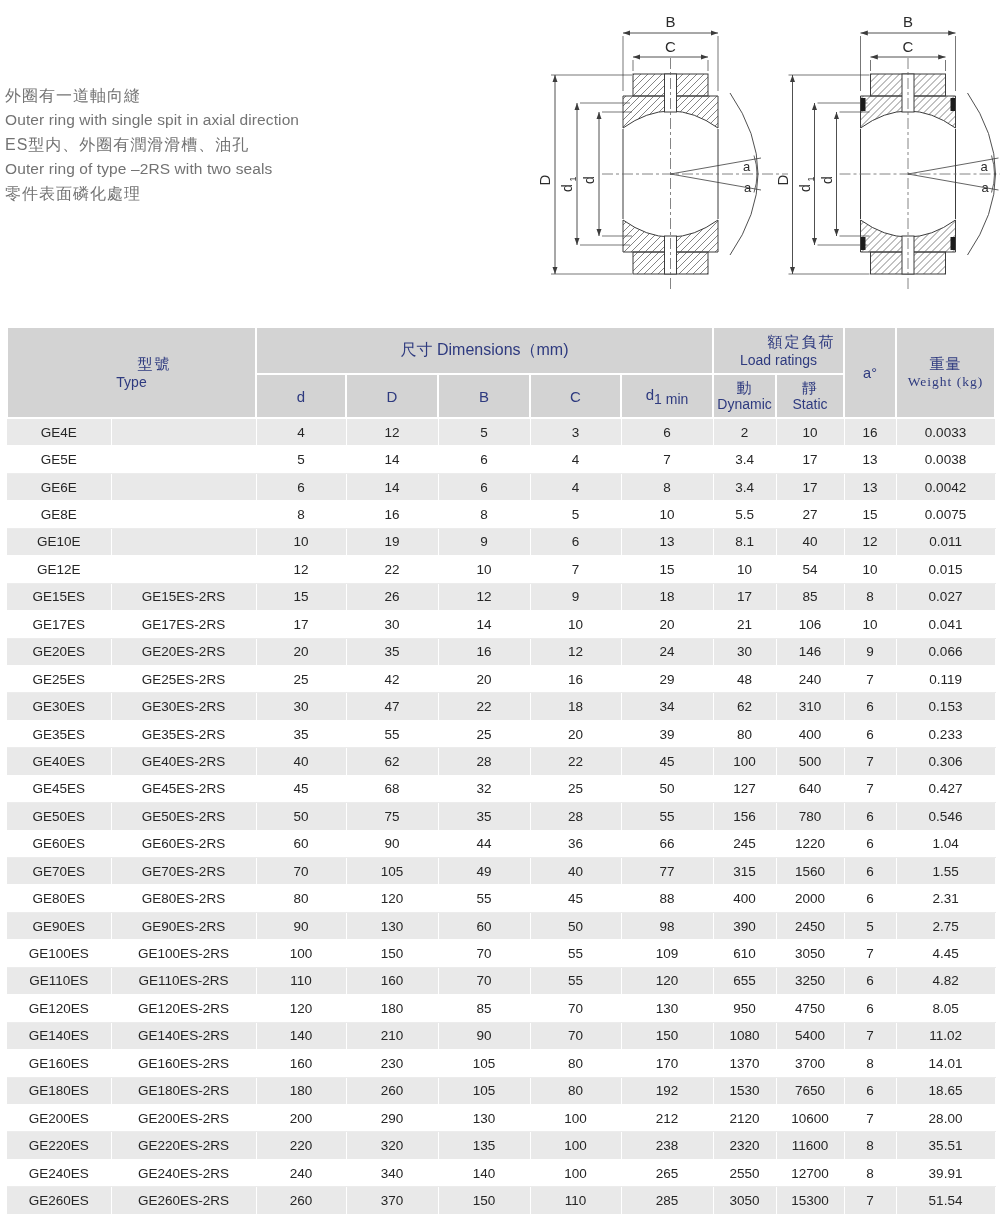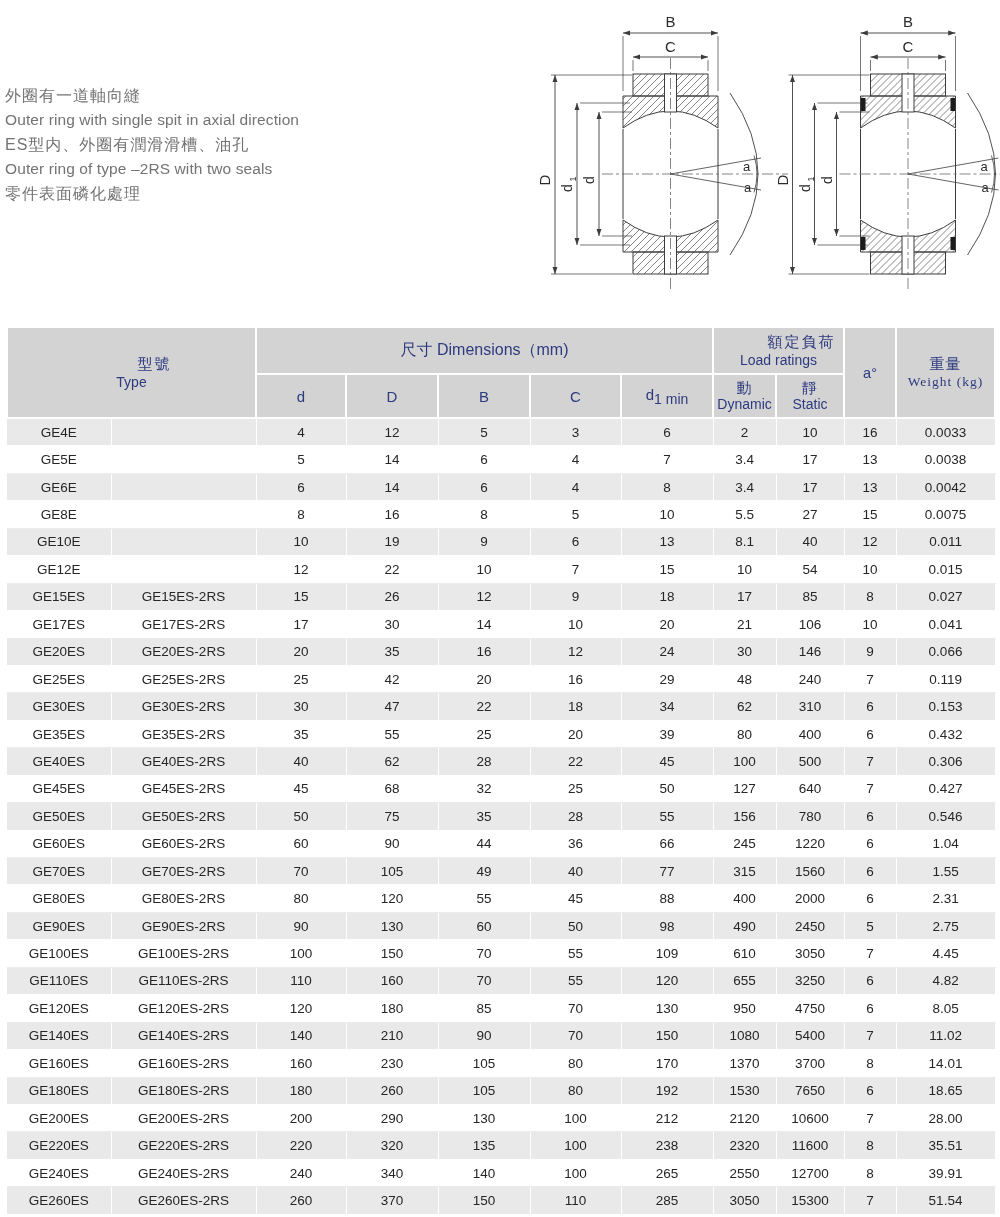--- a/index.html
+++ b/index.html
@@ -325,21 +325,21 @@
         <td>GE35ES</td>
         <td>GE35ES-2RS</td>
         <td>35</td>
         <td>55</td>
         <td>25</td>
         <td>20</td>
         <td>39</td>
         <td>80</td>
         <td>400</td>
         <td>6</td>
-        <td>0.432</td>
+        <td>0.233</td>
       </tr>
       <tr class="odd">
         <td>GE40ES</td>
         <td>GE40ES-2RS</td>
         <td>40</td>
         <td>62</td>
         <td>28</td>
         <td>22</td>
         <td>45</td>
         <td>100</td>
@@ -413,21 +413,21 @@
         <td>2.31</td>
       </tr>
       <tr class="odd">
         <td>GE90ES</td>
         <td>GE90ES-2RS</td>
         <td>90</td>
         <td>130</td>
         <td>60</td>
         <td>50</td>
         <td>98</td>
-        <td>490</td>
+        <td>390</td>
         <td>2450</td>
         <td>5</td>
         <td>2.75</td>
       </tr>
       <tr class="even">
         <td>GE100ES</td>
         <td>GE100ES-2RS</td>
         <td>100</td>
         <td>150</td>
         <td>70</td>

